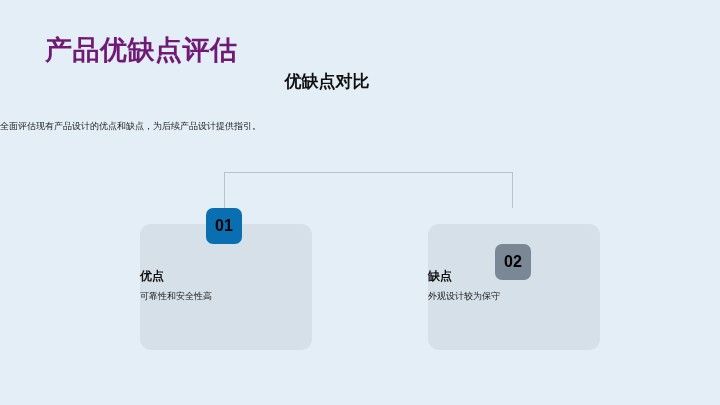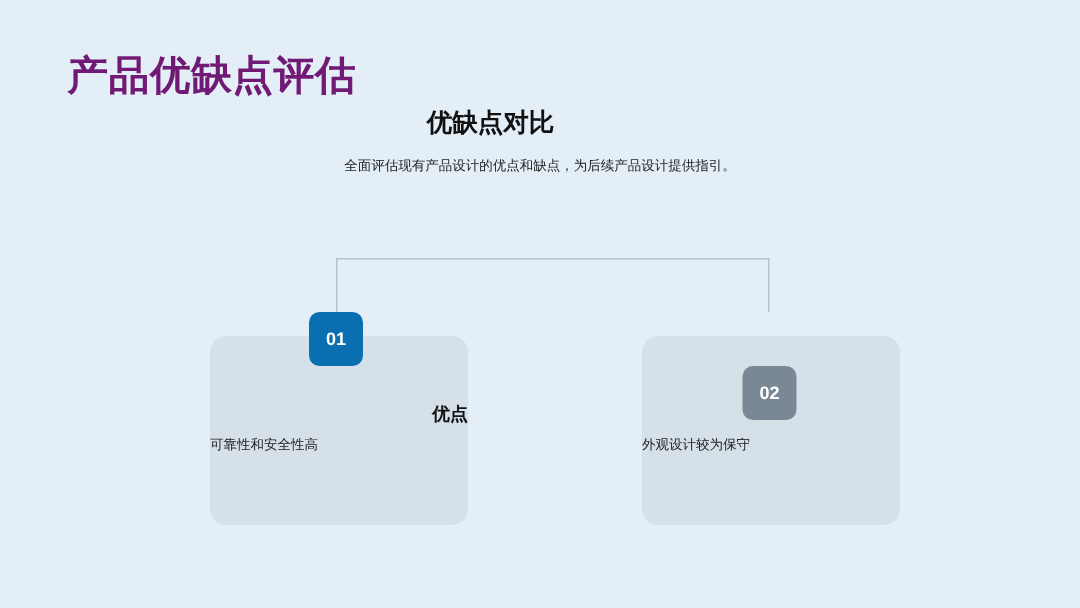--- a/index.html
+++ b/index.html
@@ -13,46 +13,46 @@
     .page-title {
       position: absolute; left: 45px; top: 32px;
       font-size: 27px; font-weight: bold; letter-spacing: 0.5px;
       color: #701a75;
     }
     .section-title {
       position: absolute; left: 0; width: 654px; top: 70px;
       text-align: center; font-size: 17px; font-weight: bold; color: #111;
     }
     .subtitle {
-      position: absolute; left: 0; width: 720px; top: 104px;
-      text-align: center; font-size: 9px; color: #222;
+      position: absolute; left: 0; width: 720px; top: 120px;
+      font-size: 9px; color: #222;
     }
     .connector {
       position: absolute; left: 224px; top: 172px;
       width: 289px; height: 36px;
       border: 1.5px solid #b4c2cc; border-bottom: none;
       box-sizing: border-box;
     }
     .card {
       position: absolute; top: 224px; width: 172px; height: 126px;
       background: #d5e0e8; border-radius: 11px;
     }
     .card.c1 { left: 140px; }
     .card.c2 { left: 428px; }
     .badge {
       position: absolute; top: 208px; width: 36px; height: 36px;
-      border-radius: 7px; color: #ffffff; font-weight: bold; font-size: 12px;
+      border-radius: 7px; color: #000000; font-weight: bold; font-size: 16px;
       display: flex; align-items: center; justify-content: center;
       font-family: "Liberation Sans", sans-serif;
     }
     .badge.b1 { left: 206px; background: #0a6fb0; }
     .badge.b2 { left: 495px; background: #7a8795; margin-top: 36px; }
     .card-title {
       position: absolute; left: 0; width: 100%; top: 44px;
-      text-align: right; font-size: 12px; font-weight: bold; color: #111;
+      text-align: left; font-size: 12px; font-weight: bold; color: #111;
     }
     .card-desc {
       position: absolute; left: 0; width: 100%; top: 66px;
       text-align: left; font-size: 9px; color: #222;
     }
   </style>
 </head>
 <body>
 
 <div class="page-title">产品优缺点评估</div>
@@ -61,15 +61,16 @@
 
 <div class="connector"></div>
 
 <div class="card c1">
   <div class="card-title">优点</div>
   <div class="card-desc">可靠性和安全性高</div>
 </div>
 <div class="badge b1">01</div>
 
 <div class="card c2">
+  <div class="card-title">缺点</div>
   <div class="card-desc">外观设计较为保守</div>
 </div>
 <div class="badge b2">02</div>
 
 </body></html>

